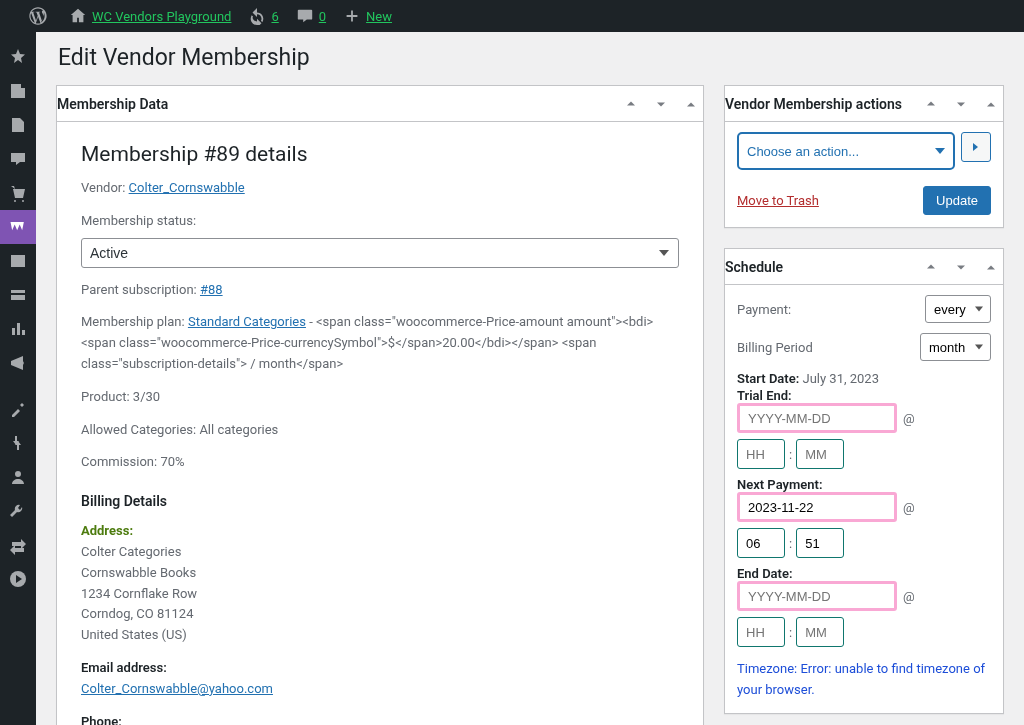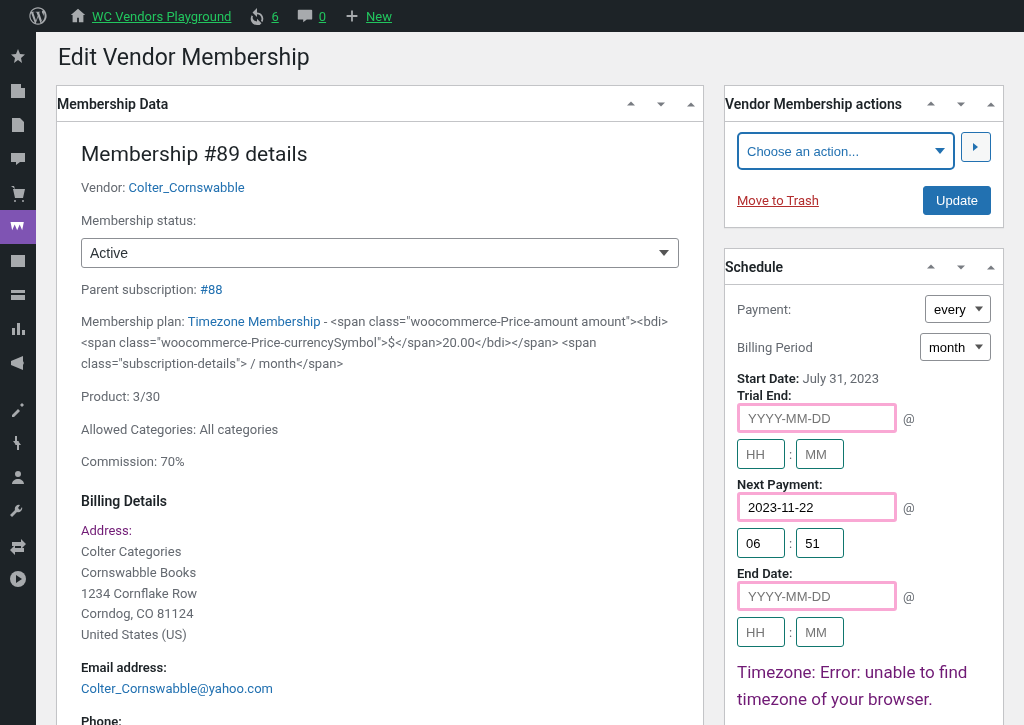--- a/index.html
+++ b/index.html
@@ -24,21 +24,21 @@
 .postbox-header { display: flex; align-items: center; justify-content: space-between; padding: 4px 0; border-bottom: 1px solid #c3c4c7; min-height: 36px; }
 .postbox-title { font-size: 14px; font-weight: 600; color: #1d2327; }
 .handle-actions { display: flex; gap: 6px; }
 .handle-actions button { background: none; border: none; cursor: pointer; color: #787c82; padding: 2px; width: 24px; height: 24px; display:flex; align-items:center; justify-content:center; }
 .handle-actions button svg { width: 16px; height: 16px; fill: #787c82; }
 .postbox-body { padding: 12px 24px 20px; color: #646970; }
 .postbox.side .postbox-body { padding: 10px 12px 12px; }
 .mb-title { font-size: 21px; font-weight: 400; color: #1d2327; margin: 8px 0 8px; }
 .kv { margin: 12px 0; line-height: 1.6; }
 .label { color: #646970; }
-a.link { color: #2271b1; cursor: pointer; }
+a.link { color: #2271b1; text-decoration: underline; cursor: pointer; }
 .select-full { width: 100%; height: 30px; border: 1px solid #8c8f94; border-radius: 3px; padding: 0 28px 0 8px; background: #fff; font-size: 14px; color: #2c3338; appearance: none; position: relative; }
 .select-wrap { position: relative; margin-top: 6px; }
 .select-wrap::after { content: ""; position: absolute; right: 10px; top: 50%; width: 0; height: 0; border-left: 5px solid transparent; border-right: 5px solid transparent; border-top: 6px solid #555; transform: translateY(-50%); pointer-events: none; }
 .section-h { font-size: 14px; font-weight: 600; color: #1d2327; margin: 20px 0 8px; }
 .addr-line { line-height: 1.6; }
 .muted-code { font-family: inherit; word-break: break-word; }
 
 .action-row { display: flex; gap: 6px; }
 .action-select-wrap { flex: 1; position: relative; }
 .action-select { width: 100%; height: 38px; border: 2px solid #2271b1; border-radius: 5px; color: #2271b1; padding: 0 28px 0 8px; background: #fff; font-size: 13px; appearance: none; }
@@ -54,21 +54,21 @@
 .sched-sel-wrap { position: relative; display: inline-block; }
 .sched-sel-wrap::after { content: ""; position: absolute; right: 8px; top: 50%; width: 0; height: 0; border-left: 4px solid transparent; border-right: 4px solid transparent; border-top: 5px solid #555; transform: translateY(-50%); pointer-events: none; }
 .sched-label { font-weight: 600; color: #1d2327; }
 .dt-block { margin-bottom: 8px; }
 .dt-date-row { display: flex; align-items: center; }
 .dt-date { width: 160px; height: 30px; border: 3px solid #f9a8d4; border-radius: 3px; padding: 0 8px; font-size: 13px; }
 .dt-at { margin: 0 4px 0 6px; color: #646970; }
 .dt-time-row { display: flex; align-items: center; margin-top: 6px; }
 .dt-h, .dt-m { width: 48px; height: 30px; border: 1px solid #0f766e; border-radius: 3px; padding: 0 8px; font-size: 13px; text-align: left; }
 .colon { margin: 0 4px; color: #646970; }
-.tz-note { margin-top: 12px; line-height: 1.6; font-size: 17px; color: #701a75; }
+.tz-note { margin-top: 12px; line-height: 1.6; font-size: 13px; color: #1d4ed8; }
 </style>
 </head>
 <body>
 
 <div class="adminbar">
   <div class="item">
       <span class="ico">
         <svg viewBox="0 0 20 20">
           <path d="M10 .4C4.7.4.4 4.7.4 10s4.3 9.6 9.6 9.6 9.6-4.3 9.6-9.6S15.3.4 10 .4zM1.6 10c0-1.2.3-2.4.8-3.4l4 11C3.7 16.2 1.6 13.3 1.6 10zm8.4 8.4c-.8 0-1.6-.1-2.4-.3l2.5-7.3 2.6 7.1c0 .1 0 .1.1.1-.9.3-1.8.4-2.8.4zm1.2-12.4c.5 0 1-.1 1-.1.5-.1.4-.7-.1-.7 0 0-1.4.1-2.3.1-.8 0-2.2-.1-2.2-.1-.5 0-.5.7-.1.7 0 0 .4.1.9.1l1.3 3.6L7.8 15 4.7 6c.5 0 1-.1 1-.1.5-.1.4-.7-.1-.7 0 0-1.4.1-2.3.1h-.5C4.3 3 7 1.6 10 1.6c2.2 0 4.3.9 5.8 2.2h-.1c-.8 0-1.4.7-1.4 1.5 0 .7.4 1.3.8 2 .3.6.7 1.3.7 2.4 0 .7-.3 1.6-.7 2.7l-.8 2.8L11.2 6zm6.2 4c0 3-1.6 5.7-4 7.2l2.6-7.4c.5-1.2.6-2.2.6-3 0-.3 0-.6-.1-.9.6 1.2.9 2.5.9 4.1z"></path>
         </svg>
@@ -237,21 +237,21 @@
               </div>
             </div>
 
             <div class="kv">
               <span class="label">Parent subscription:</span>
               <a class="link">#88</a>
             </div>
 
             <div class="kv">
               <span class="label">Membership plan:</span>
-              <a class="link">Timezone Membership</a>
+              <a class="link">Standard Categories</a>
               <span class="muted-code"> - &lt;span class="woocommerce-Price-amount amount"&gt;&lt;bdi&gt;&lt;span class="woocommerce-Price-currencySymbol"&gt;$&lt;/span&gt;20.00&lt;/bdi&gt;&lt;/span&gt;  &lt;span class="subscription-details"&gt; / month&lt;/span&gt;</span>
             </div>
 
             <div class="kv">
               <span class="label">Product:</span>
               <span>3/30</span>
             </div>
 
             <div class="kv">
               <span class="label">Allowed Categories:</span>
@@ -259,21 +259,21 @@
             </div>
 
             <div class="kv">
               <span class="label">Commission:</span>
               <span>70%</span>
             </div>
 
             <div class="section-h">Billing Details</div>
 
             <div class="kv">
-              <div style="font-weight:400;color:#701a75;">Address:</div>
+              <div style="font-weight:700;color:#4d7c0f;">Address:</div>
               <div class="addr-line">Colter Categories</div>
               <div class="addr-line">Cornswabble Books</div>
               <div class="addr-line">1234 Cornflake Row</div>
               <div class="addr-line">Corndog, CO 81124</div>
               <div class="addr-line">United States (US)</div>
             </div>
 
             <div class="kv">
               <div style="font-weight:600;color:#1d2327;">Email address:</div>
               <a class="link">Colter_Cornswabble@yahoo.com</a>

